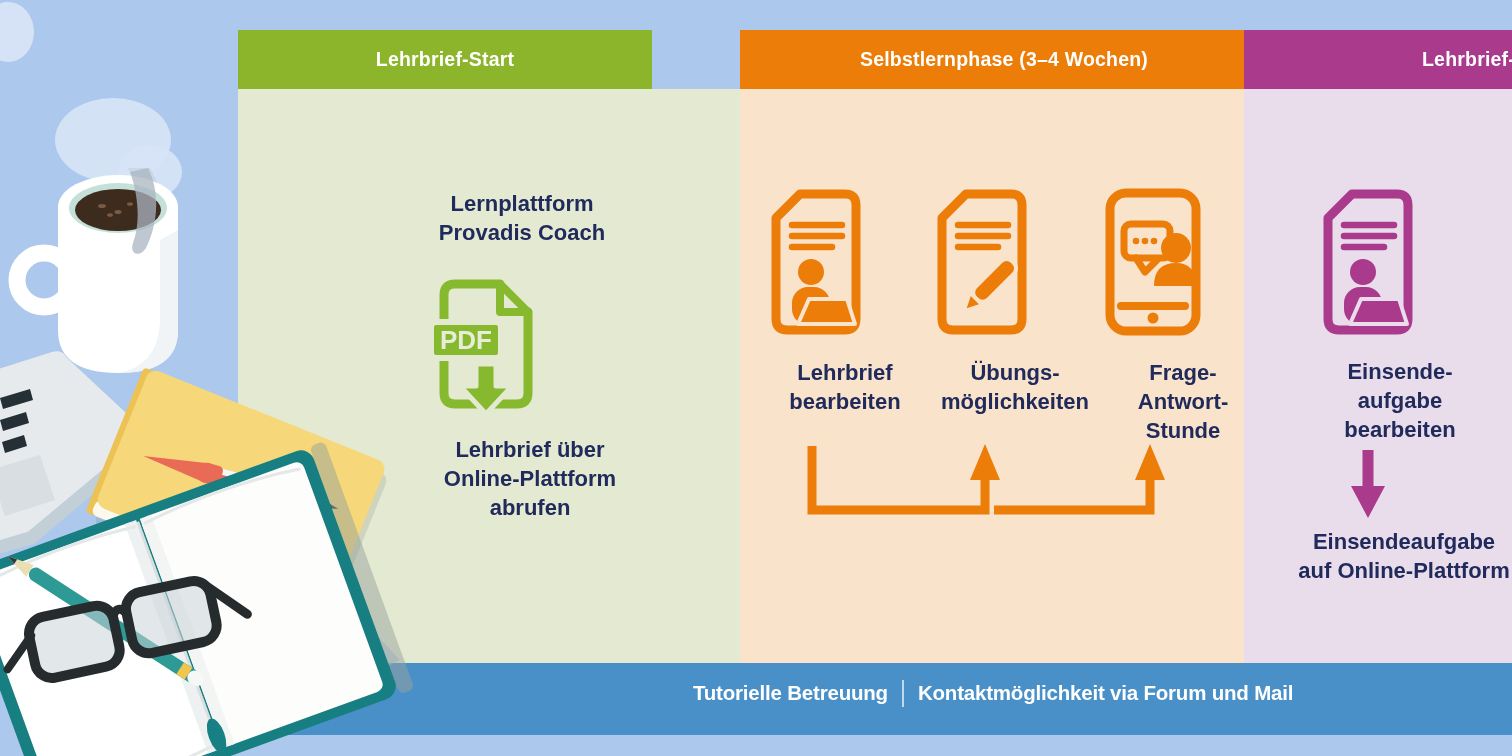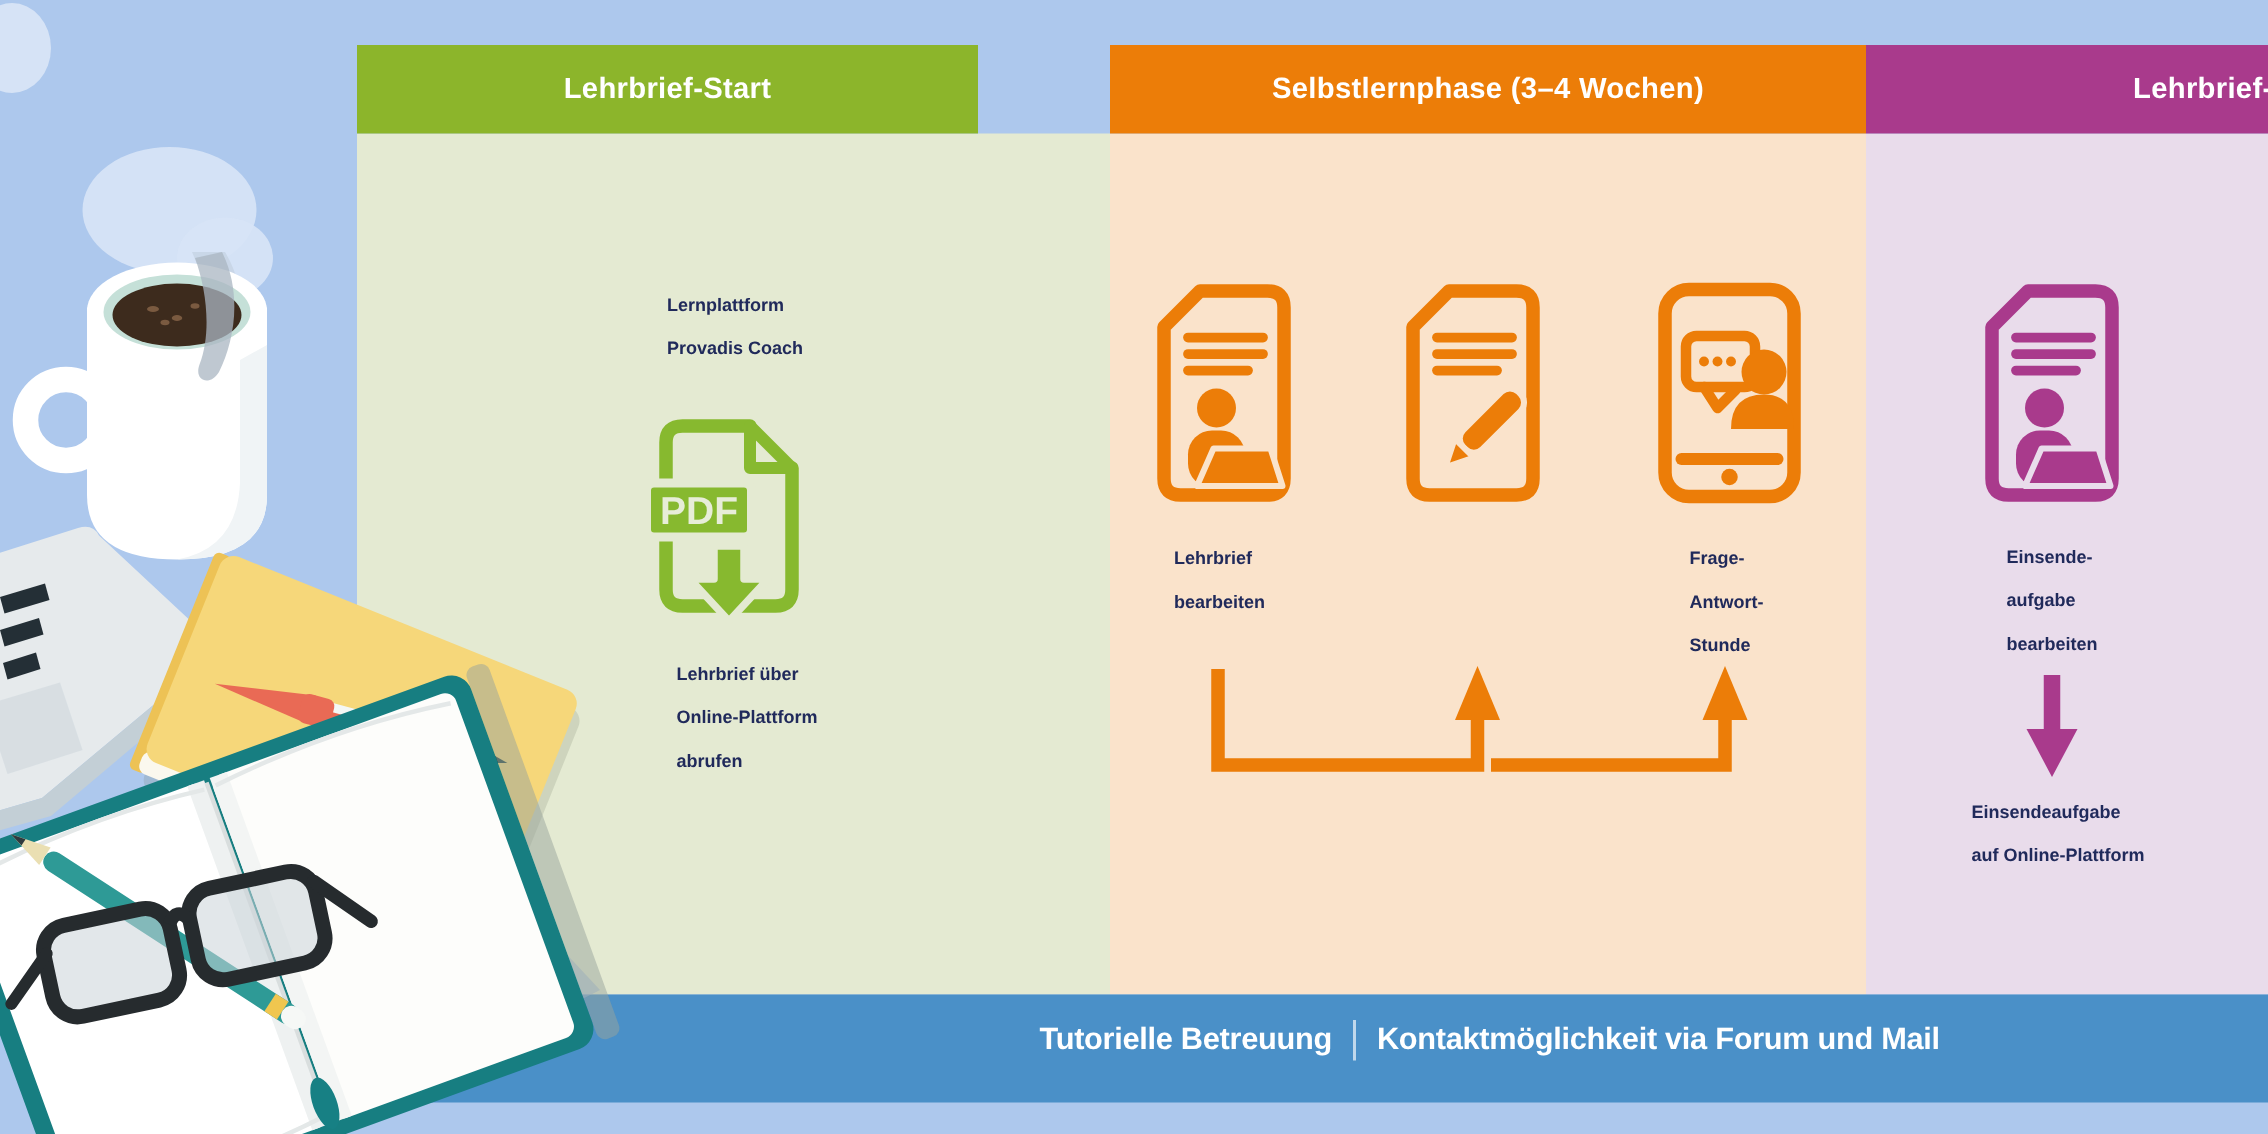--- a/index.html
+++ b/index.html
@@ -10,26 +10,26 @@
   }
   .panel{position:absolute;top:89px;height:574px;z-index:1;}
   .panel.green{left:238px;width:502px;background:#E4EAD2;}
   .panel.orange{left:740px;width:504px;background:#FAE3CB;}
   .panel.purple{left:1244px;width:268px;background:#E9DCEB;}
   .hdr{
     position:absolute;top:30px;height:59px;z-index:2;display:flex;align-items:center;justify-content:center;
     color:#FFFFFF;font-size:19.5px;letter-spacing:.2px;overflow:hidden;
   }
   .hdr.green{left:238px;width:414px;background:#8CB52B;}
-  .hdr.orange{left:740px;width:504px;background:#EC7D08;}
+  .hdr.orange{left:740px;width:504px;background:#EC7D08;padding-left:12px;}
   .hdr.purple{left:1244px;width:268px;background:#A93A8C;justify-content:flex-start;position:absolute;}
   .hdr.purple span{position:absolute;left:178px;white-space:nowrap;}
   .ctxt{
     position:absolute;z-index:3;transform:translateX(-50%);
-    text-align:left;font-size:12px;line-height:29px;white-space:nowrap;color:#202A5B;
+    text-align:center;font-size:22px;line-height:29px;white-space:nowrap;color:#202A5B;margin-left:32px;
   }
   .icon-svg{position:absolute;z-index:3;overflow:visible;}
   .footer-bar{position:absolute;left:238px;top:663px;width:1274px;height:72px;background:#4A90C8;z-index:2;}
   .footer-text{
     position:absolute;left:455px;top:0;height:60px;display:flex;align-items:center;gap:14px;
     color:#FFFFFF;font-size:20.5px;letter-spacing:-0.2px;white-space:nowrap;
   }
   .fsep{width:2px;height:27px;background:rgba(255,255,255,0.65);}
   .illu{position:absolute;left:0;top:0;z-index:6;overflow:visible;pointer-events:none;}
 </style>
@@ -105,20 +105,24 @@
       <circle cx="48" cy="55" r="3.3" fill="#EC7D08"></circle>
       <circle cx="57" cy="55" r="3.3" fill="#EC7D08"></circle>
     <path d="M39 72 L48 86 L60 74" fill="none" stroke="#EC7D08" stroke-width="7" stroke-linecap="round" stroke-linejoin="round"></path>
     <circle cx="79" cy="62" r="15" fill="#EC7D08"></circle>
     <path d="M57 100 Q57 77 79 77 Q99 77 99 100 Z" fill="#EC7D08"></path>
   </svg>
 
   <div class="ctxt" style="left:813px;top:358px;">
     <div>Lehrbrief</div>
     <div>bearbeiten</div>
+  </div>
+  <div class="ctxt" style="left:983px;top:358px;">
+    <div>Übungs-</div>
+    <div>möglichkeiten</div>
   </div>
   <div class="ctxt" style="left:1151px;top:358px;">
     <div>Frage-</div>
     <div>Antwort-</div>
     <div>Stunde</div>
   </div>
 
   <svg class="icon-svg" style="left:760px;top:430px;" width="440" height="100" viewBox="760 430 440 100">
     <path d="M812 446 V510 H985 V475" fill="none" stroke="#EC7D08" stroke-width="9"></path>
     <polygon points="985,444 970,480 1000,480" fill="#EC7D08"></polygon>

